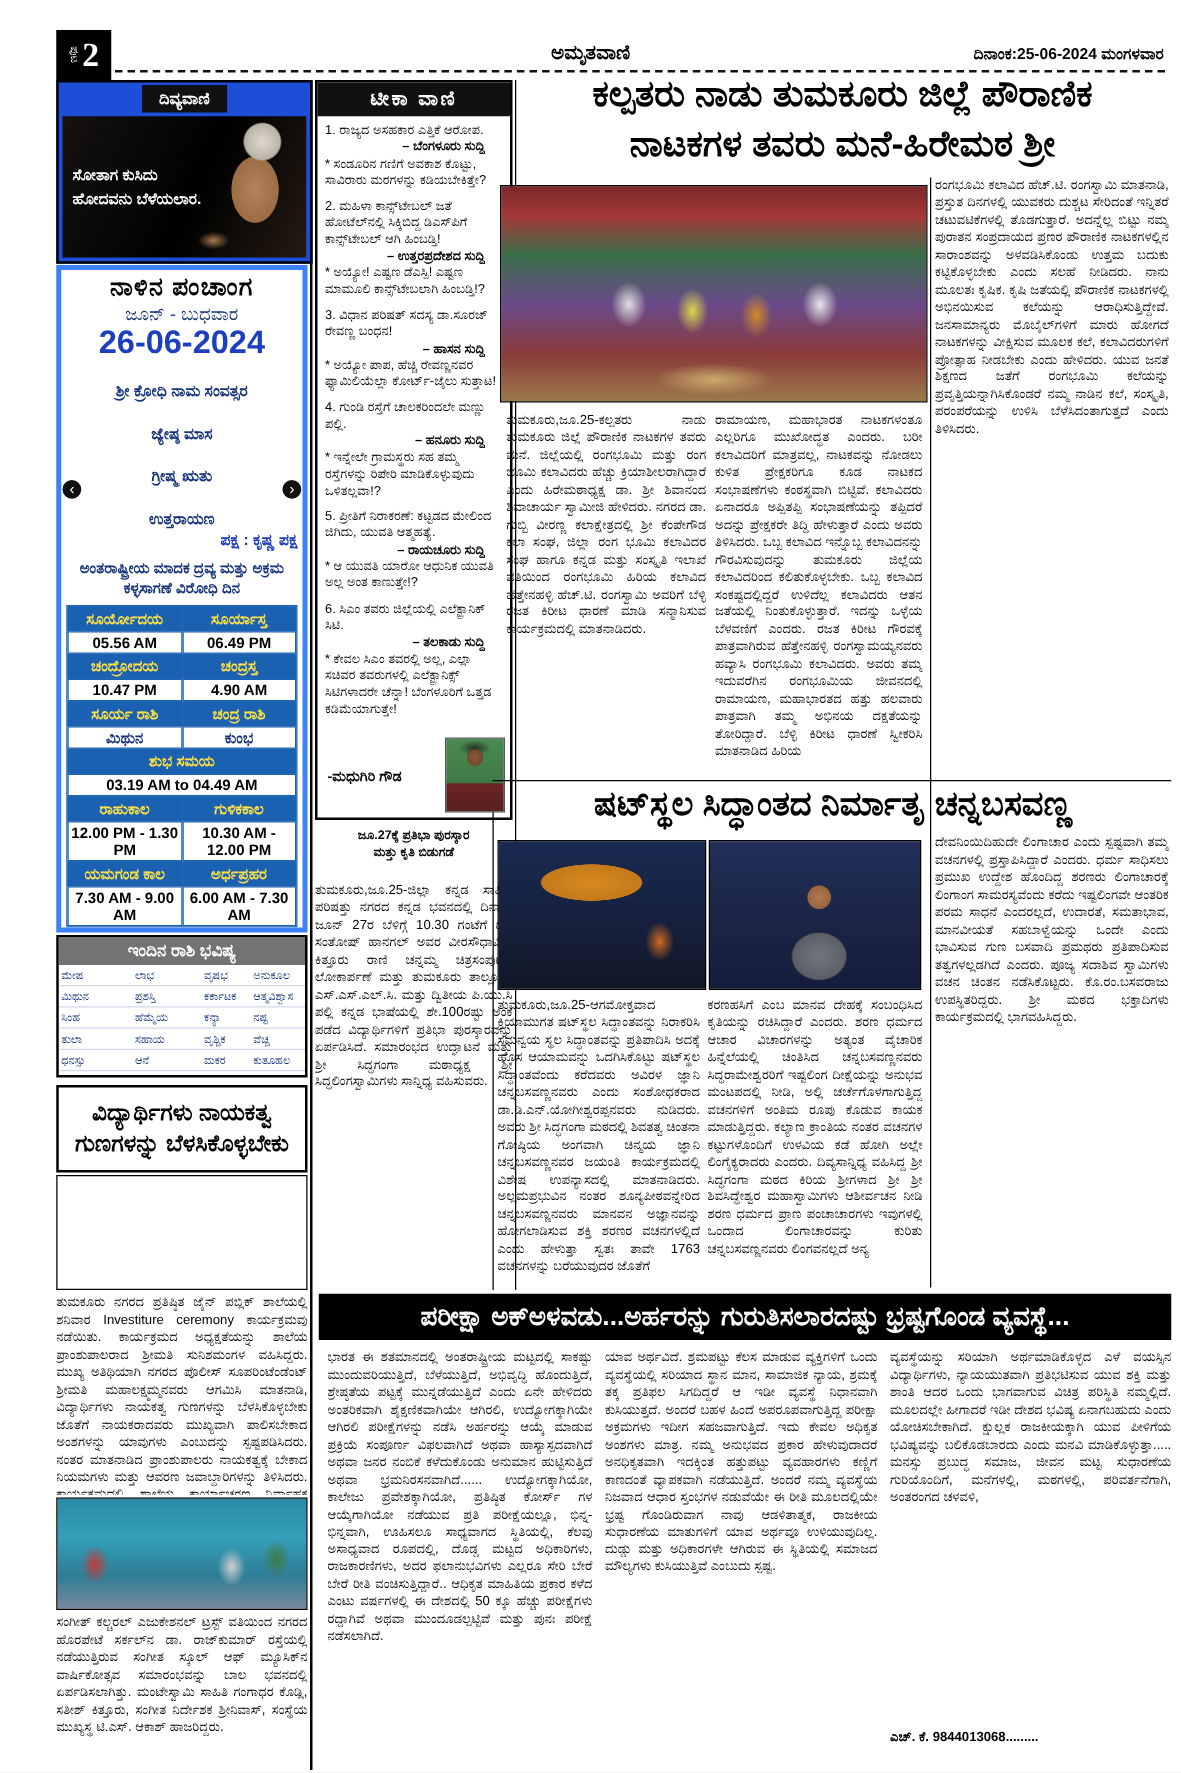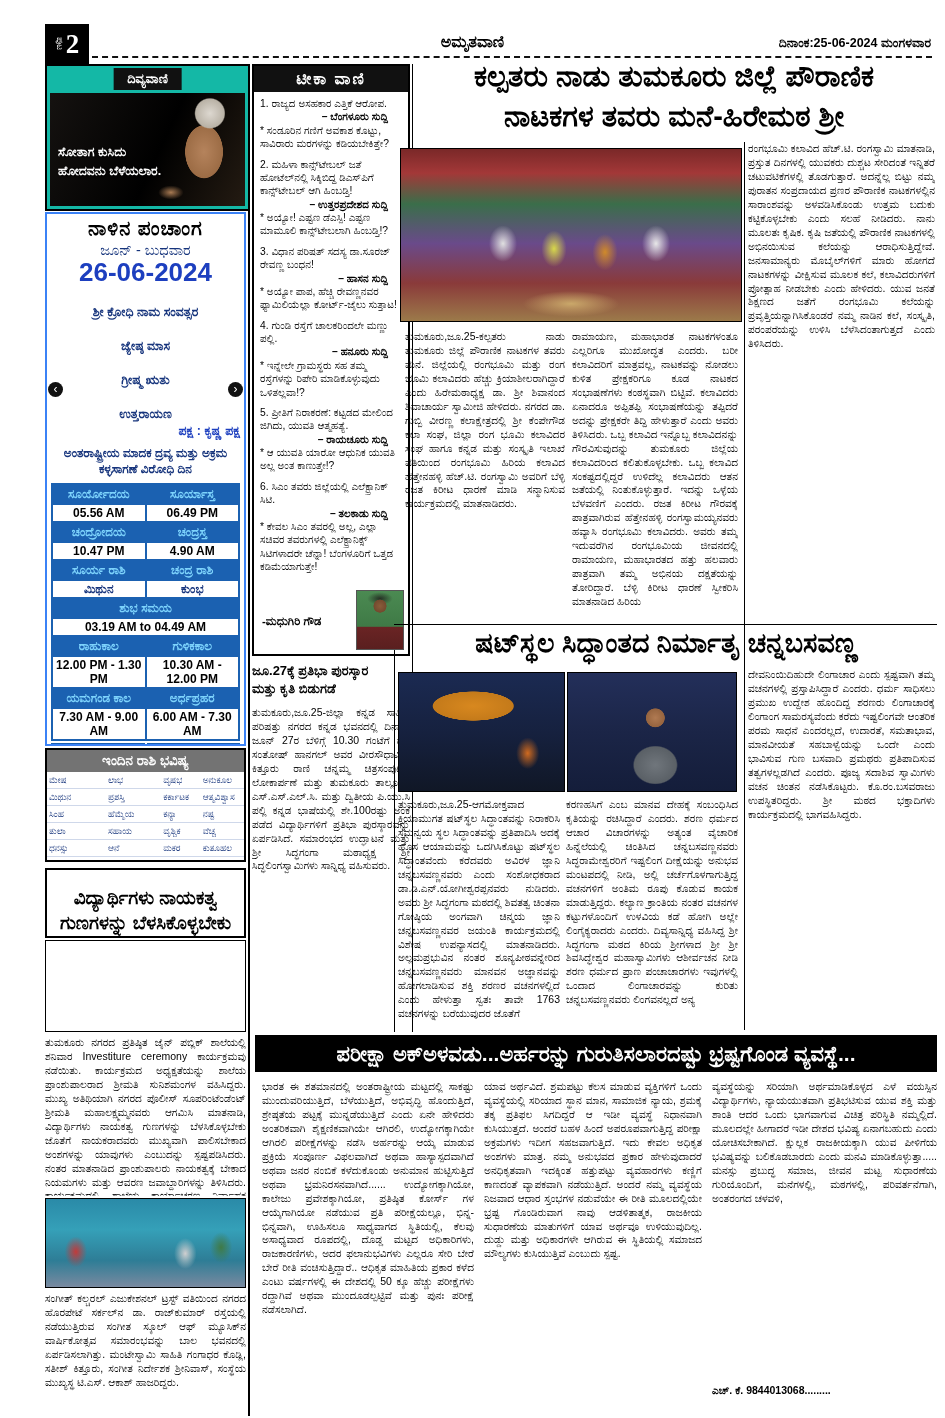--- a/index.html
+++ b/index.html
@@ -10,57 +10,57 @@
   
   .pagenum{left:45px;top:24px;width:44px;height:40px;background:#000;color:#fff;display:flex;align-items:center;justify-content:center;gap:2px;}
   .pagenum .pl{font-size:9px;line-height:1;writing-mode:vertical-rl;}
   .pagenum .pn{font-size:27px;font-weight:bold;font-family:"Liberation Serif",serif;}
   .masthead{left:0;top:33px;width:945px;text-align:center;font-size:16px;font-weight:bold;}
   .dateline{right:14px;top:36px;font-size:12.5px;font-weight:bold;}
   .hrule{left:92px;top:56px;width:840px;border-top:2.5px dashed #111;}
   
   .vrule{background:#000;width:2px;}
   
-  .dv{left:45px;top:64px;width:201px;height:143px;border:2px solid #000;background:#14b8a6;}
+  .dv{left:45px;top:64px;width:201px;height:143px;border:2px solid #000;background:#1d4ed8;}
   .dv-tab{position:absolute;left:50%;transform:translateX(-50%);top:2px;background:#111;color:#fff;
           font-size:13px;font-weight:bold;padding:3px 14px;}
   .dv-photo{position:absolute;left:3px;right:3px;top:27px;bottom:3px;
     background:
       radial-gradient(circle 26px at 82% 18%, #ddd8d0 0%, #b9b2a6 55%, rgba(0,0,0,0) 60%),
       radial-gradient(ellipse 30px 42px at 79% 52%, #b5835c 0%, #9c6c45 62%, rgba(0,0,0,0) 64%),
       radial-gradient(ellipse 18px 10px at 62% 88%, #a87a52 0%, rgba(0,0,0,0) 70%),
       linear-gradient(115deg,#151210 0%,#000 55%,#241b12 100%);}
-  .dv-quote{position:absolute;left:8px;top:34%;color:#fff;font-size:12.5px;font-weight:bold;line-height:1.5;text-shadow:1px 1px 2px #000;margin-top:12px;}
-  
-  .pan{left:45px;top:212px;width:201px;height:534px;border:2px solid #3b82f6;box-sizing:border-box;padding:3px 4px;overflow:hidden;}
+  .dv-quote{position:absolute;left:8px;top:34%;color:#fff;font-size:12.5px;font-weight:bold;line-height:1.5;text-shadow:1px 1px 2px #000;}
+  
+  .pan{left:45px;top:212px;width:201px;height:534px;border:4px solid #3b82f6;box-sizing:border-box;padding:3px 4px;overflow:hidden;}
   .pan-title{text-align:center;font-size:20px;font-weight:bold;letter-spacing:1px;}
   .pan-day{text-align:center;font-size:14.5px;font-weight:normal;color:#16347c;margin-top:2px;}
   .pan-date{text-align:center;font-size:26px;font-weight:bold;color:#1d3fbf;line-height:1.05;}
   .pan-line{text-align:center;font-size:12.5px;font-weight:bold;color:#16347c;margin-top:19px;}
   .pan-paksha{text-align:right;font-size:12.5px;font-weight:bold;color:#1d3fbf;margin-top:2px;}
   .pan-arrow{position:absolute;top:168px;width:15px;height:15px;border-radius:50%;background:#111;color:#fff;
              font-size:12px;line-height:14px;text-align:center;cursor:pointer;}
   .pan-special{text-align:center;font-size:12px;font-weight:bold;color:#16347c;margin-top:6px;line-height:1.35;}
   .ptable{display:grid;grid-template-columns:1fr 1fr;margin-top:5px;border:1px solid #1b61b1;}
-  .pt-h{background:#1b61b1;color:#7dd3fc;font-size:12px;font-weight:bold;text-align:center;padding:2px 0;border:1px solid #1b61b1;}
+  .pt-h{background:#1b61b1;color:#fde047;font-size:12px;font-weight:bold;text-align:center;padding:2px 0;border:1px solid #1b61b1;}
   .pt-v{font-size:12px;font-weight:bold;text-align:center;padding:1px 0;border:1px solid #1b61b1;color:#000;}
   .pt-n{color:#16347c;}
   .span2{grid-column:1 / span 2;}
   .pgrid2{display:grid;grid-template-columns:1fr 1fr;margin-top:2px;gap:2px;}
   .pcell{border:1px solid #1b61b1;text-align:center;color:#16347c;padding:13px;}
   .pcell .lb{font-size:9.5px;font-weight:bold;}
   .pcell .vl{font-size:8.8px;line-height:1.3;}
   
   .rashi{left:45px;top:748px;width:201px;height:114px;border:2px solid #000;box-sizing:border-box;overflow:hidden;}
   .rashi-band{background:#737373;color:#fff;text-align:center;font-size:13.5px;font-weight:bold;padding:3px 0;}
   .rashi-grid{display:grid;grid-template-columns:30% 28% 20% 22%;}
   .rashi-grid div{font-size:9px;color:#16347c;padding:2.5px 2px;border-bottom:1px solid #cfd8ea;white-space:nowrap;overflow:hidden;}
   
   .stu-head{left:45px;top:868px;width:201px;height:70px;border:2px solid #000;box-sizing:border-box;
-            display:flex;flex-direction:column;justify-content:flex-end;text-align:center;font-size:18.5px;font-weight:bold;line-height:1.35;}
+            display:flex;flex-direction:column;justify-content:center;text-align:center;font-size:18.5px;font-weight:bold;line-height:1.35;}
   .stu-photo{left:45px;top:940px;width:201px;height:92px;border:1px solid #000;box-sizing:border-box;
     background:
       radial-gradient(ellipse 14px 26px at 8% 45%, #1d5c2e 0%, rgba(0,0,0,0) 70%),
       radial-gradient(ellipse 12px 24px at 22% 42%, #274f9c 0%, rgba(0,0,0,0) 70%),
       radial-gradient(ellipse 12px 26px at 84% 40%, #a32424 0%, rgba(0,0,0,0) 70%),
       radial-gradient(ellipse 12px 26px at 95% 35%, #d8b62a 0%, rgba(0,0,0,0) 70%),
       linear-gradient(0deg,#8a6d52 0%,#202a48 16%,#27345c 45%,#c9bironic 0),
       linear-gradient(0deg,#8a6d52 0%,#202a48 16%,#27345c 45%,#ccbb9d 62%,#d9c9ab 100%);}
   .stu-body{left:45px;top:1036px;width:201px;height:160px;}
   .music-photo{left:45px;top:1198px;width:201px;height:90px;border:1px solid #000;box-sizing:border-box;
@@ -76,21 +76,21 @@
   .teeka-items{padding:5px 6px 0 6px;font-size:10.3px;line-height:1.3;}
   .t-item{margin-bottom:7px;}
   .t-src{text-align:right;padding-right:14px;font-weight:bold;}
   .teeka-author{position:absolute;left:8px;bottom:26px;font-size:11.5px;font-weight:bold;}
   .author-photo{position:absolute;right:4px;bottom:4px;width:46px;height:58px;border:1px solid #555;
     background:
       radial-gradient(circle 9px at 50% 26%, #8a5c3a 0%, #734a2e 70%, rgba(0,0,0,0) 75%),
       radial-gradient(ellipse 16px 8px at 50% 13%, #253024 0%, rgba(0,0,0,0) 80%),
       linear-gradient(0deg,#5a1f1f 0%,#6a2424 38%,#3f7a46 39%,#4b8a52 100%);}
   
-  .pra-head{left:252px;top:662px;width:158px;font-size:13px;font-weight:bold;line-height:1.4;}
+  .pra-head{left:252px;top:662px;width:158px;text-align:center;font-size:10px;font-weight:bold;line-height:1.4;}
   .pra-body{left:252px;top:706px;width:158px;height:326px;}
   
   .top-h1{left:408px;top:62px;width:532px;text-align:center;font-size:29px;font-weight:bold;line-height:1.0;white-space:nowrap;}
   .top-h2{left:408px;top:102px;width:532px;text-align:center;font-size:29px;font-weight:bold;line-height:1.0;white-space:nowrap;}
   .top-photo{left:400px;top:148px;width:342px;height:174px;border:1px solid #000;box-sizing:border-box;
     background:
       radial-gradient(ellipse 20px 26px at 30% 55%, #e0e0e0 0%, rgba(0,0,0,0) 70%),
       radial-gradient(ellipse 18px 26px at 45% 58%, #d8d84a 0%, rgba(0,0,0,0) 70%),
       radial-gradient(ellipse 18px 26px at 60% 60%, #d08a2a 0%, rgba(0,0,0,0) 70%),
       radial-gradient(ellipse 20px 26px at 75% 55%, #e8e8e8 0%, rgba(0,0,0,0) 70%),

